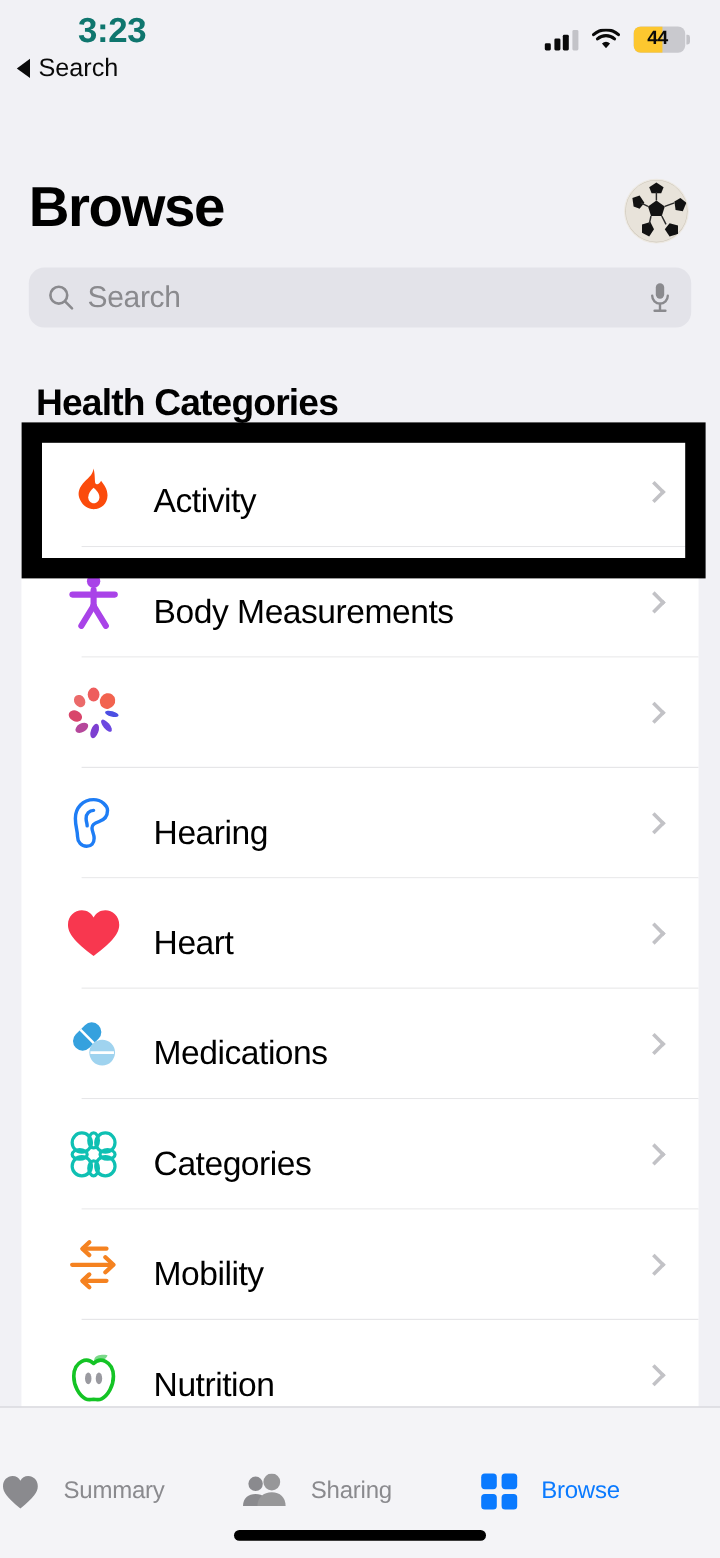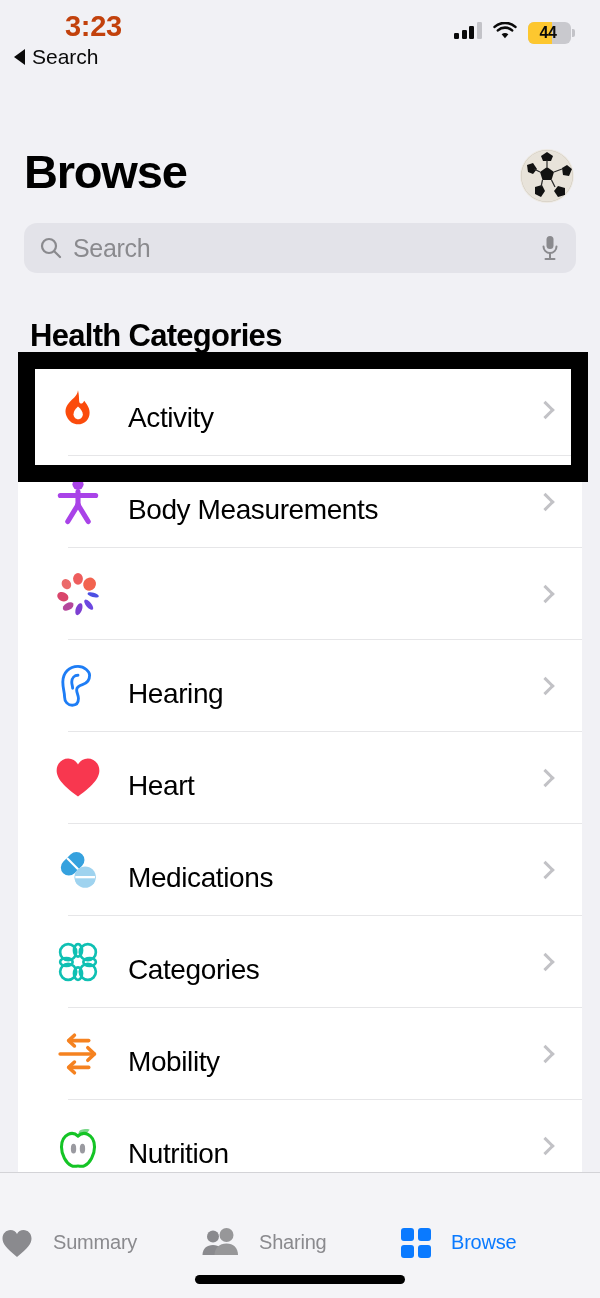--- a/index.html
+++ b/index.html
@@ -11,26 +11,26 @@
     overflow:hidden;
     -webkit-font-smoothing:antialiased;
   }
 
   
   .statusbar {
     position:absolute; top:0; left:0; width:600px; height:48px;
   }
   .sb-time {
     position:absolute; left:65px; top:10px;
-    font-size:29px; font-weight:700; color:#c2410c;
+    font-size:29px; font-weight:700; color:#0f766e;
     letter-spacing:-0.3px;
   }
   .sb-right {
     position:absolute; right:25px; top:22px;
-    display:flex; gap:11px;
+    display:flex; align-items:center; gap:11px;
   }
   .signal { display:flex; align-items:flex-end; gap:2.5px; height:17px; }
   .signal i { display:block; width:5px; background:#0A0A0A; border-radius:1.2px; }
   .signal i:nth-child(1){ height:6px; }
   .signal i:nth-child(2){ height:9.5px; }
   .signal i:nth-child(3){ height:13px; }
   .signal i:nth-child(4){ height:17px; background:#C3C3C8; }
 
   .wifi { width:24px; height:18px; position:relative; }
 

